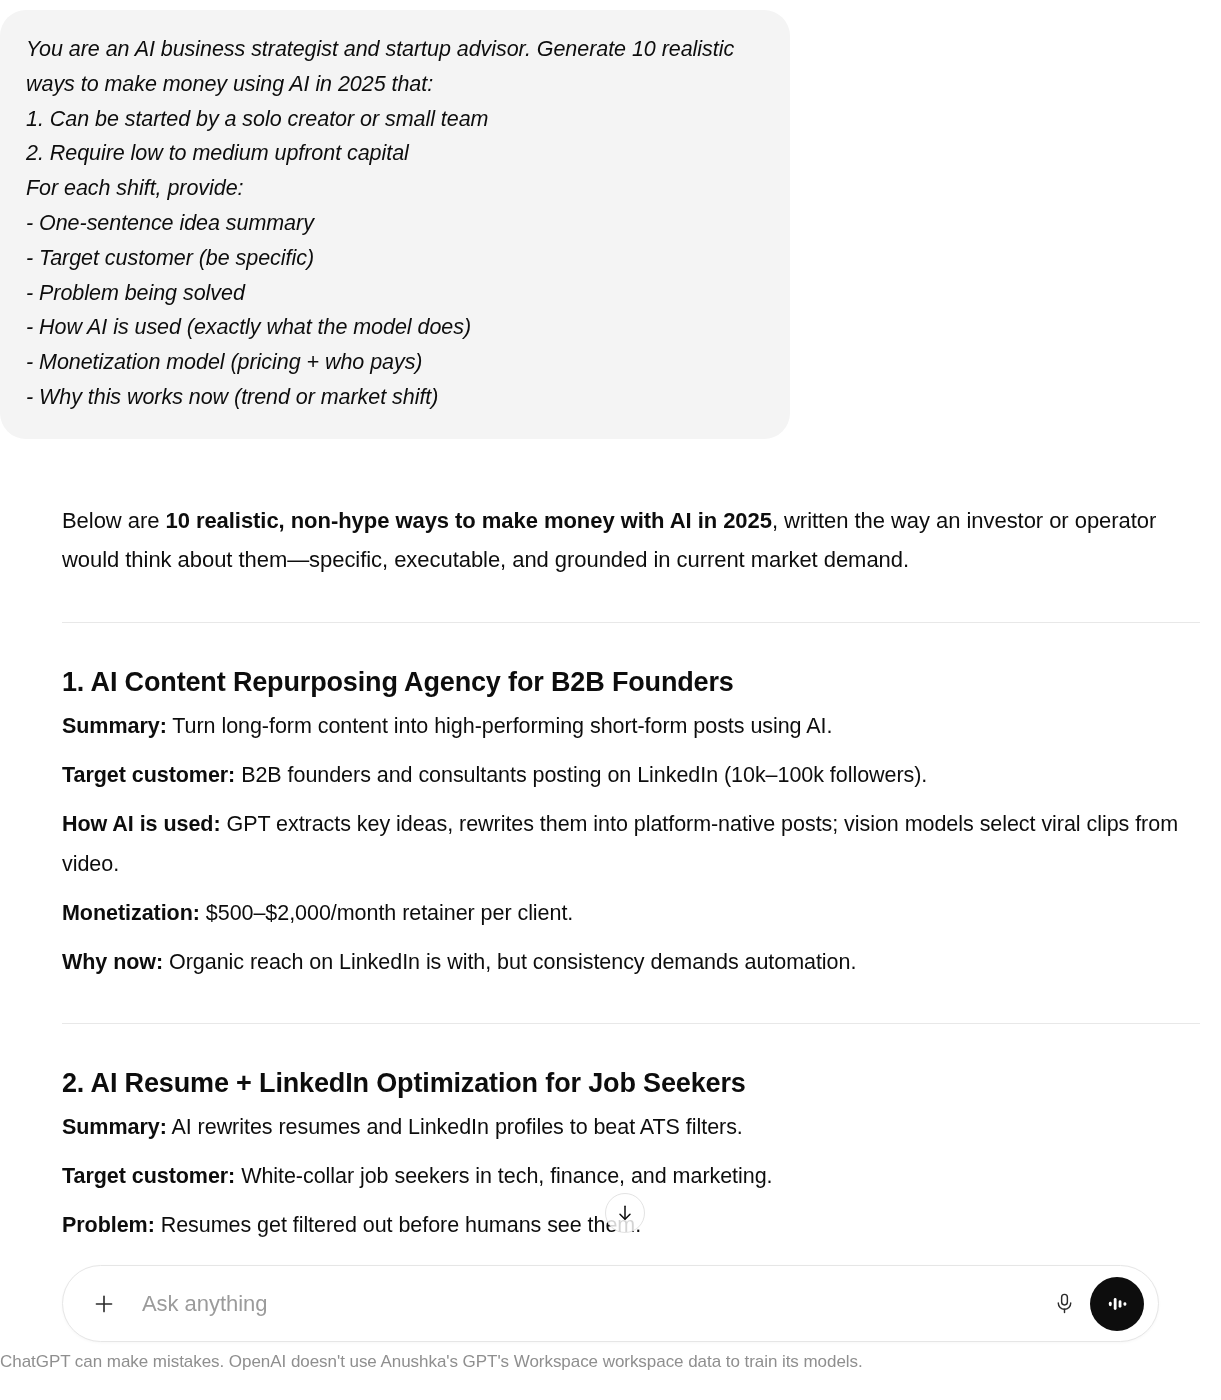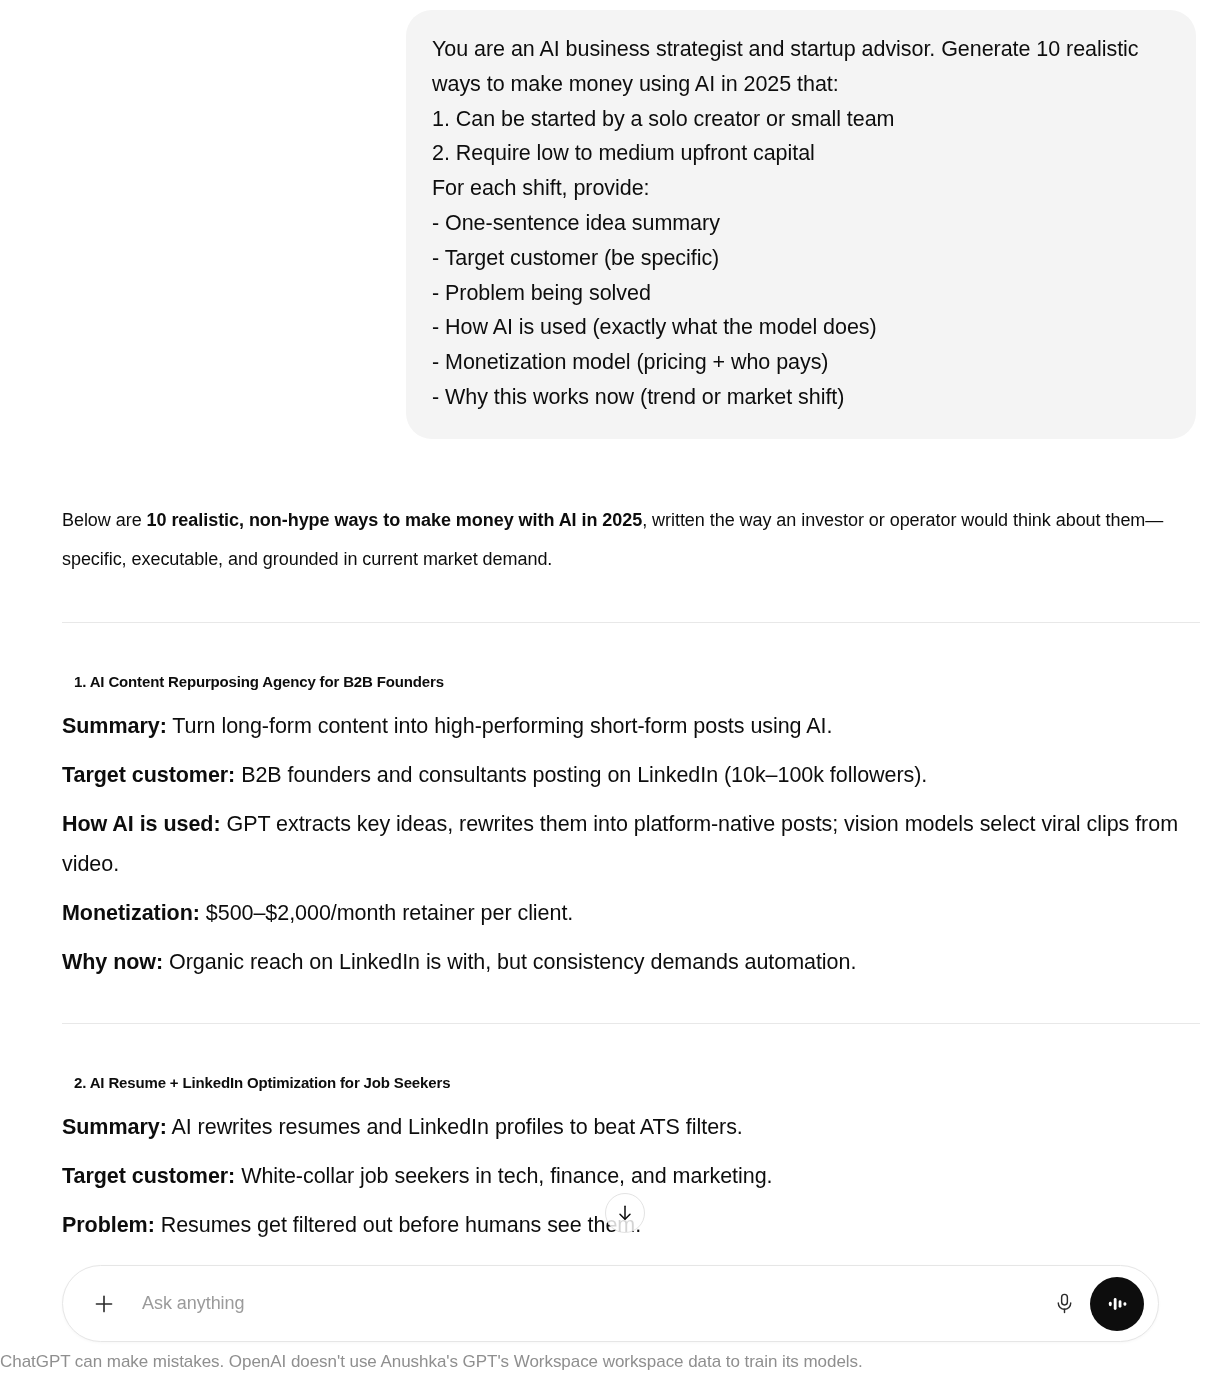--- a/index.html
+++ b/index.html
@@ -31,22 +31,23 @@
   }
 
   .thread {
     width: 1221px;
     padding: 10px 0 0 0;
   }
 
   
   .user-row {
     display: flex;
-    justify-content: flex-end;
+    justify-content: flex-start;
     padding-right: 25px;
+    font-style: italic;
   }
 
   .user-bubble {
     background: #f4f4f4;
     border-radius: 26px;
     padding: 22px 28px 24px 26px;
     max-width: 790px;
     font-size: 21.5px;
     line-height: 34.8px;
     color: #0d0d0d;
@@ -56,42 +57,42 @@
   .user-bubble .line { white-space: pre-wrap; }
 
   
   .assistant {
     padding: 0 22px 0 62px;
     width: 1221px;
   }
 
   .intro {
     padding-top: 62px;
-    font-size: 18px;
+    font-size: 22px;
     line-height: 39px;
     color: #0d0d0d;
     max-width: 1140px;
     letter-spacing: -0.05px;
   }
 
   .intro b { font-weight: 700; }
 
   hr.divider {
     border: 0;
     border-top: 1px solid #e8e8e8;
     margin: 43px 20px 0 0;
     width: 1138px;
   }
 
   h3.idea-title {
-    font-size: 15px;
+    font-size: 27px;
     font-weight: 700;
     line-height: 30px;
     letter-spacing: -0.15px;
-    margin: 44px 0 0 12px;
+    margin: 44px 0 0 0;
     color: #0d0d0d;
   }
 
   .field {
     font-size: 21.5px;
     line-height: 40px;
     color: #0d0d0d;
     margin-top: 9px;
     max-width: 1140px;
     letter-spacing: -0.05px;
@@ -161,21 +162,21 @@
     cursor: pointer;
     flex: 0 0 auto;
   }
 
   .composer-input {
     flex: 1 1 auto;
     border: none;
     outline: none;
     background: transparent;
     font-family: "Liberation Sans", sans-serif;
-    font-size: 18px;
+    font-size: 22px;
     color: #ef4444;
     padding-left: 21px;
     letter-spacing: -0.05px;
   }
   .composer-input::placeholder { color: #9b9b9b; }
 
   .mic-btn {
     width: 40px;
     height: 40px;
     display: flex;

